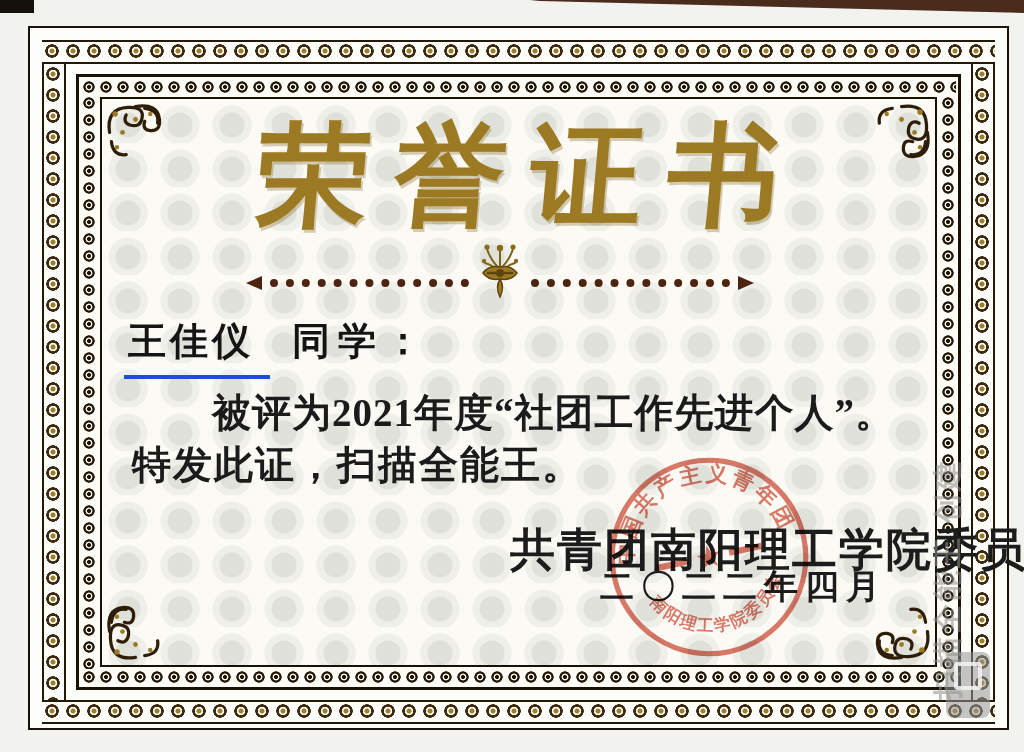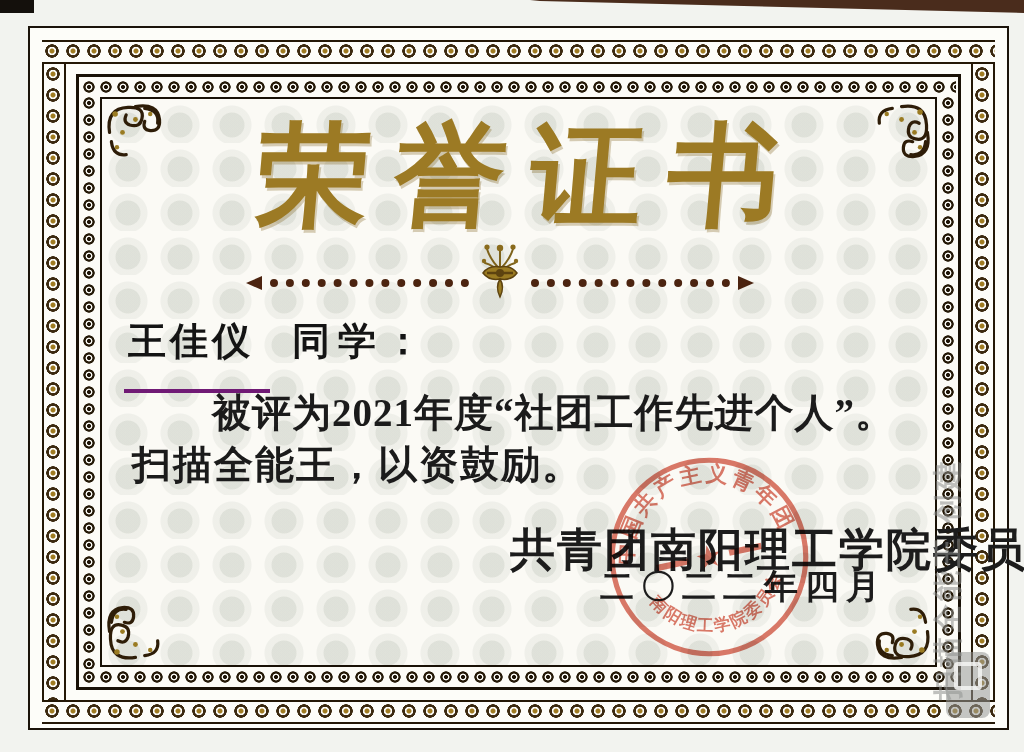--- a/index.html
+++ b/index.html
@@ -77,21 +77,21 @@
     text-shadow:2px 3px 0 rgba(125,95,25,.30);
     white-space:nowrap;
   }
   .divider{position:absolute;left:246px;top:270px;width:508px;height:26px;display:flex;align-items:center;}
   .div-dots{flex:1;border-top:8px dotted #4c2410;height:0;margin:0 8px;}
   .div-arrow-l{width:0;height:0;border-top:7px solid transparent;border-bottom:7px solid transparent;border-right:16px solid #4c2410;}
   .div-arrow-r{width:0;height:0;border-top:7px solid transparent;border-bottom:7px solid transparent;border-left:16px solid #4c2410;}
   .div-flower{width:46px;height:62px;margin-top:-26px;flex:0 0 auto;}
 
   .greeting{position:absolute;left:124px;top:316px;font-size:38px;font-weight:bold;color:#141414;white-space:nowrap;}
-  .recipient-name{display:inline-block;border-bottom:4px solid #701a75;padding:0 16px 22px 4px;letter-spacing:4px;}
+  .recipient-name{display:inline-block;border-bottom:4px solid #1d4ed8;padding:0 16px 8px 4px;letter-spacing:4px;}
   .recipient-suffix{margin-left:22px;letter-spacing:8px;text-align:center;}
 
   .body-line1{position:absolute;left:212px;top:386px;font-size:39px;font-weight:600;color:#1b1b1b;white-space:nowrap;letter-spacing:1px;}
   .body-line2{position:absolute;left:132px;top:438px;font-size:39px;font-weight:600;color:#1b1b1b;white-space:nowrap;letter-spacing:2px;}
 
   .issuer{position:absolute;left:510px;top:520px;font-size:45px;font-weight:600;color:#1c1c1c;letter-spacing:2px;white-space:nowrap;}
   .date{position:absolute;left:552px;top:564px;font-size:34px;font-weight:600;color:#1c1c1c;letter-spacing:7px;white-space:nowrap;margin-left:48px;}
 
   
   .seal{position:absolute;left:604px;top:452px;width:210px;height:210px;mix-blend-mode:multiply;opacity:.88;}
@@ -224,21 +224,21 @@
   </svg>
   <div class="div-dots"></div>
   <div class="div-arrow-r"></div>
 </div>
 
 <div class="greeting">
   <span class="recipient-name">王佳仪</span><span class="recipient-suffix">同学：</span>
 </div>
 
 <div class="body-line1">被评为2021年度“社团工作先进个人”。</div>
-<div class="body-line2">扫描全能王，以资鼓励。</div>
+<div class="body-line2">特发此证，扫描全能王。</div>
 
 <div class="issuer">共青团南阳理工学院委员会</div>
 <div class="date">二〇二二年四月</div>
 
 <svg class="seal" viewBox="0 0 204 204">
   <g transform="rotate(-12 102 102)" fill="#cf4631" opacity="0.82">
     <circle cx="102" cy="102" r="94" fill="none" stroke="#cf4631" stroke-width="5"></circle>
     <path id="sealTop" d="M29.1 114.9 A74 74 0 1 1 174.9 114.9" fill="none"></path>
     <path id="sealBottom" d="M34.3 126.6 A72 72 0 0 0 169.7 126.6" fill="none"></path>
     <text font-size="21" letter-spacing="3" font-weight="bold" fill="#cf4631">

